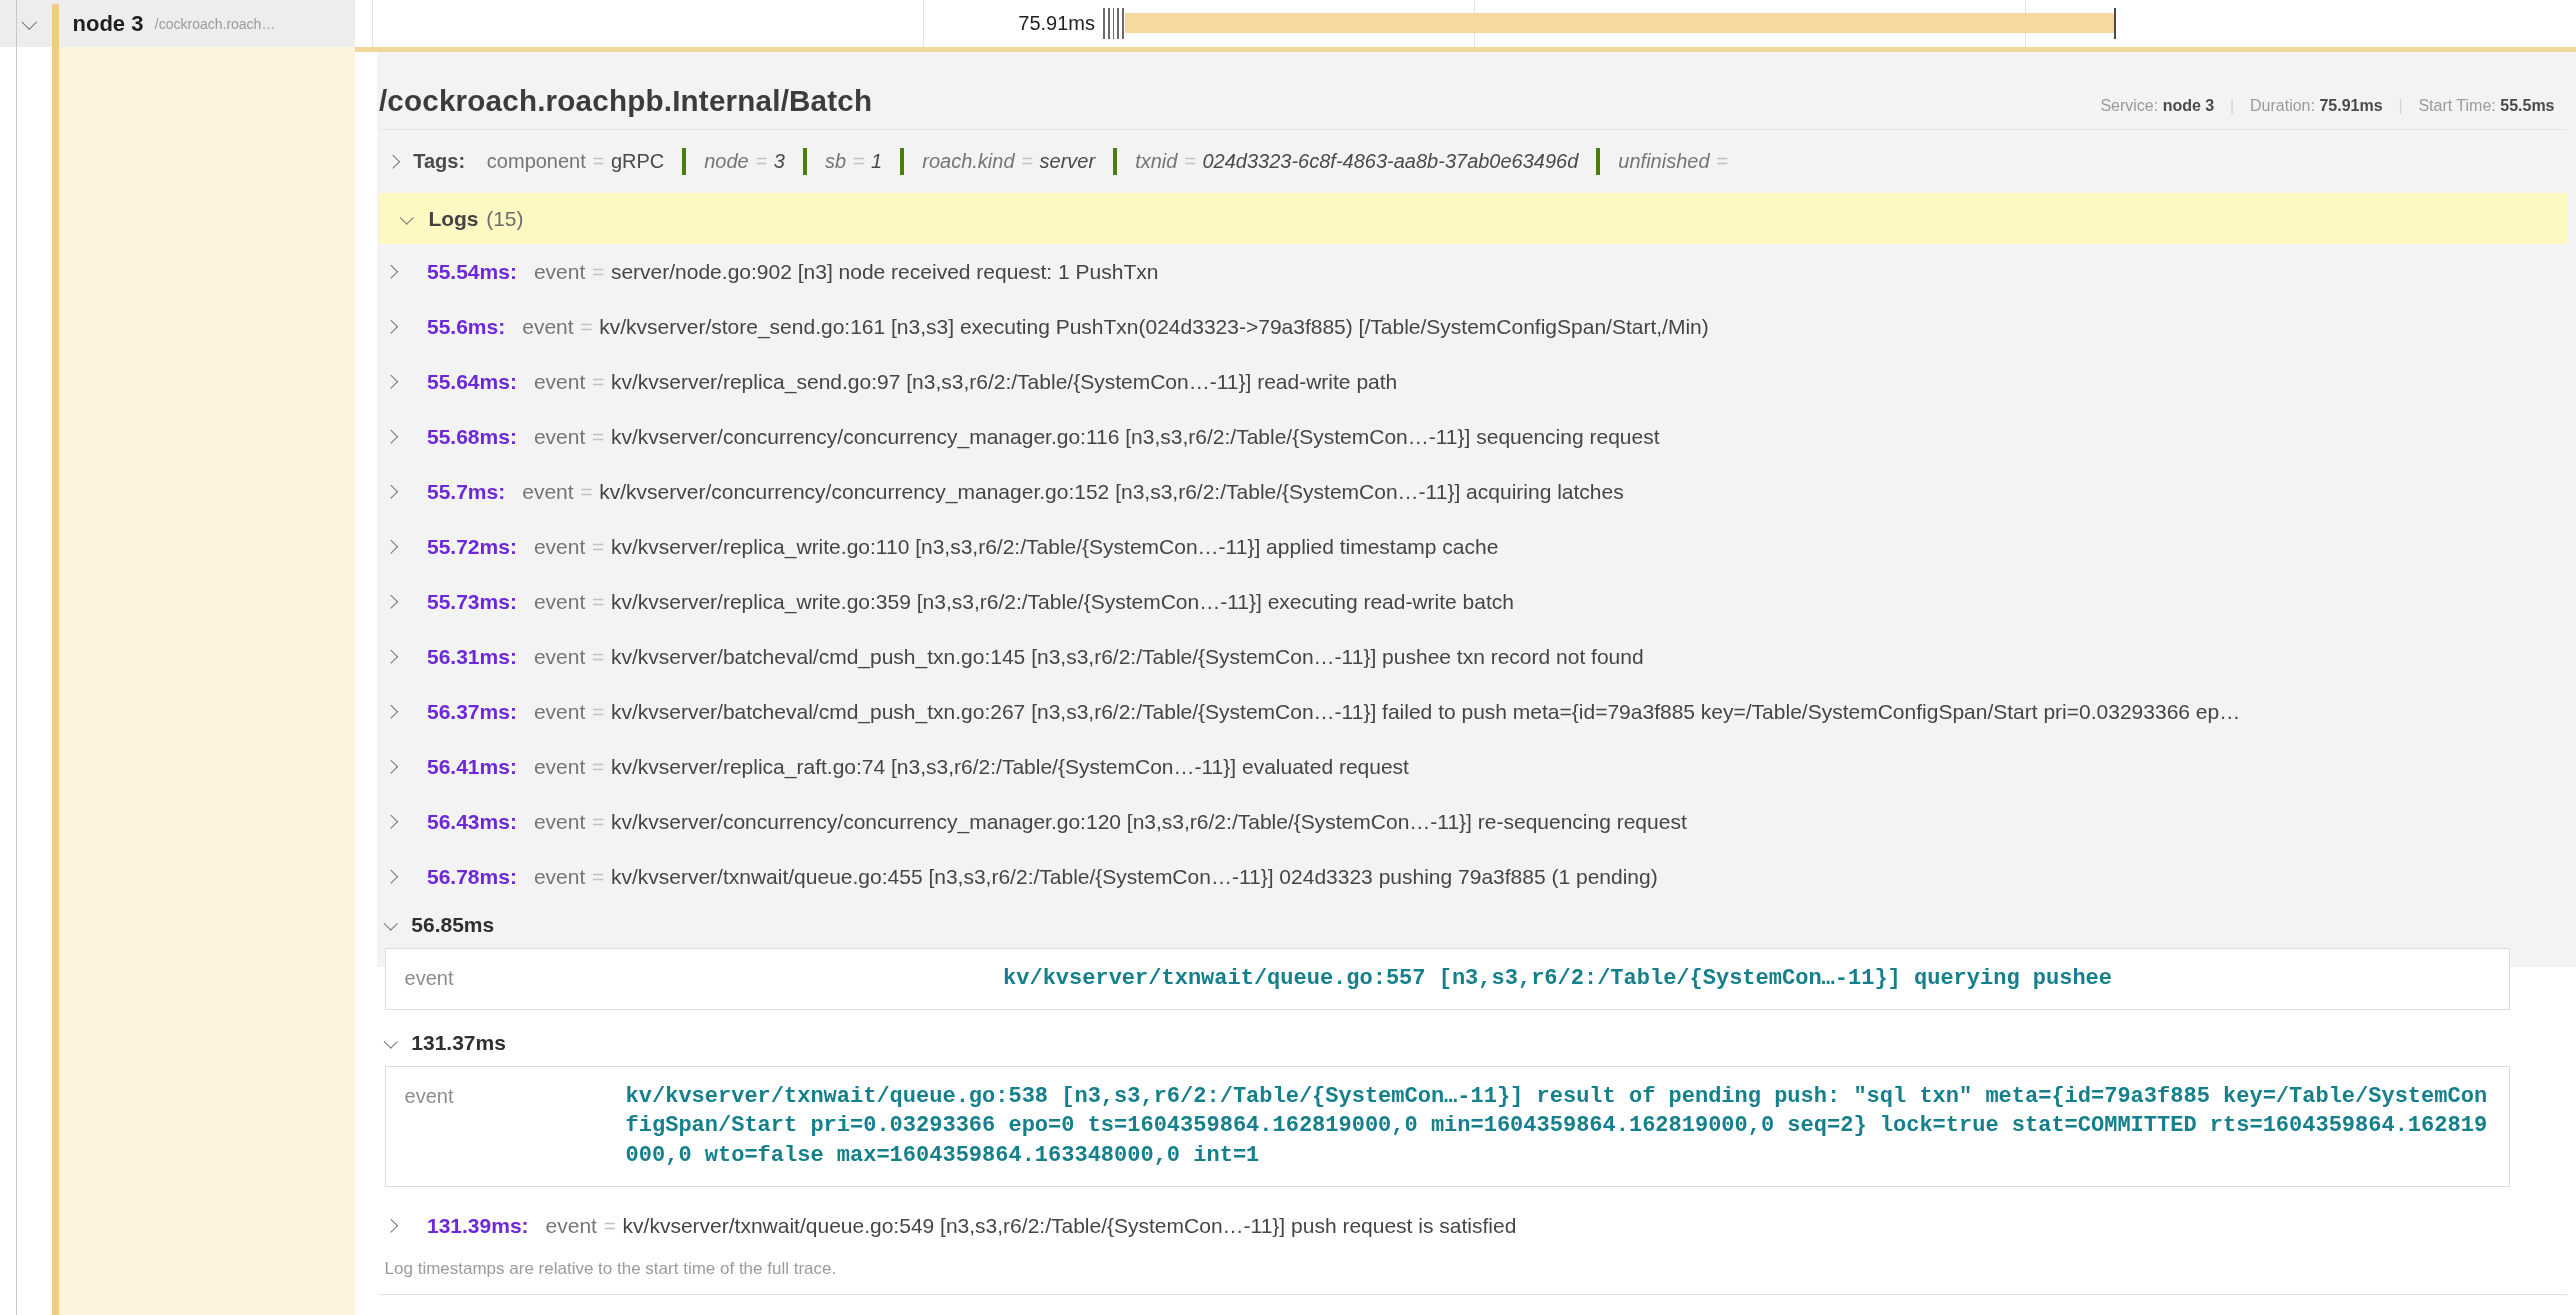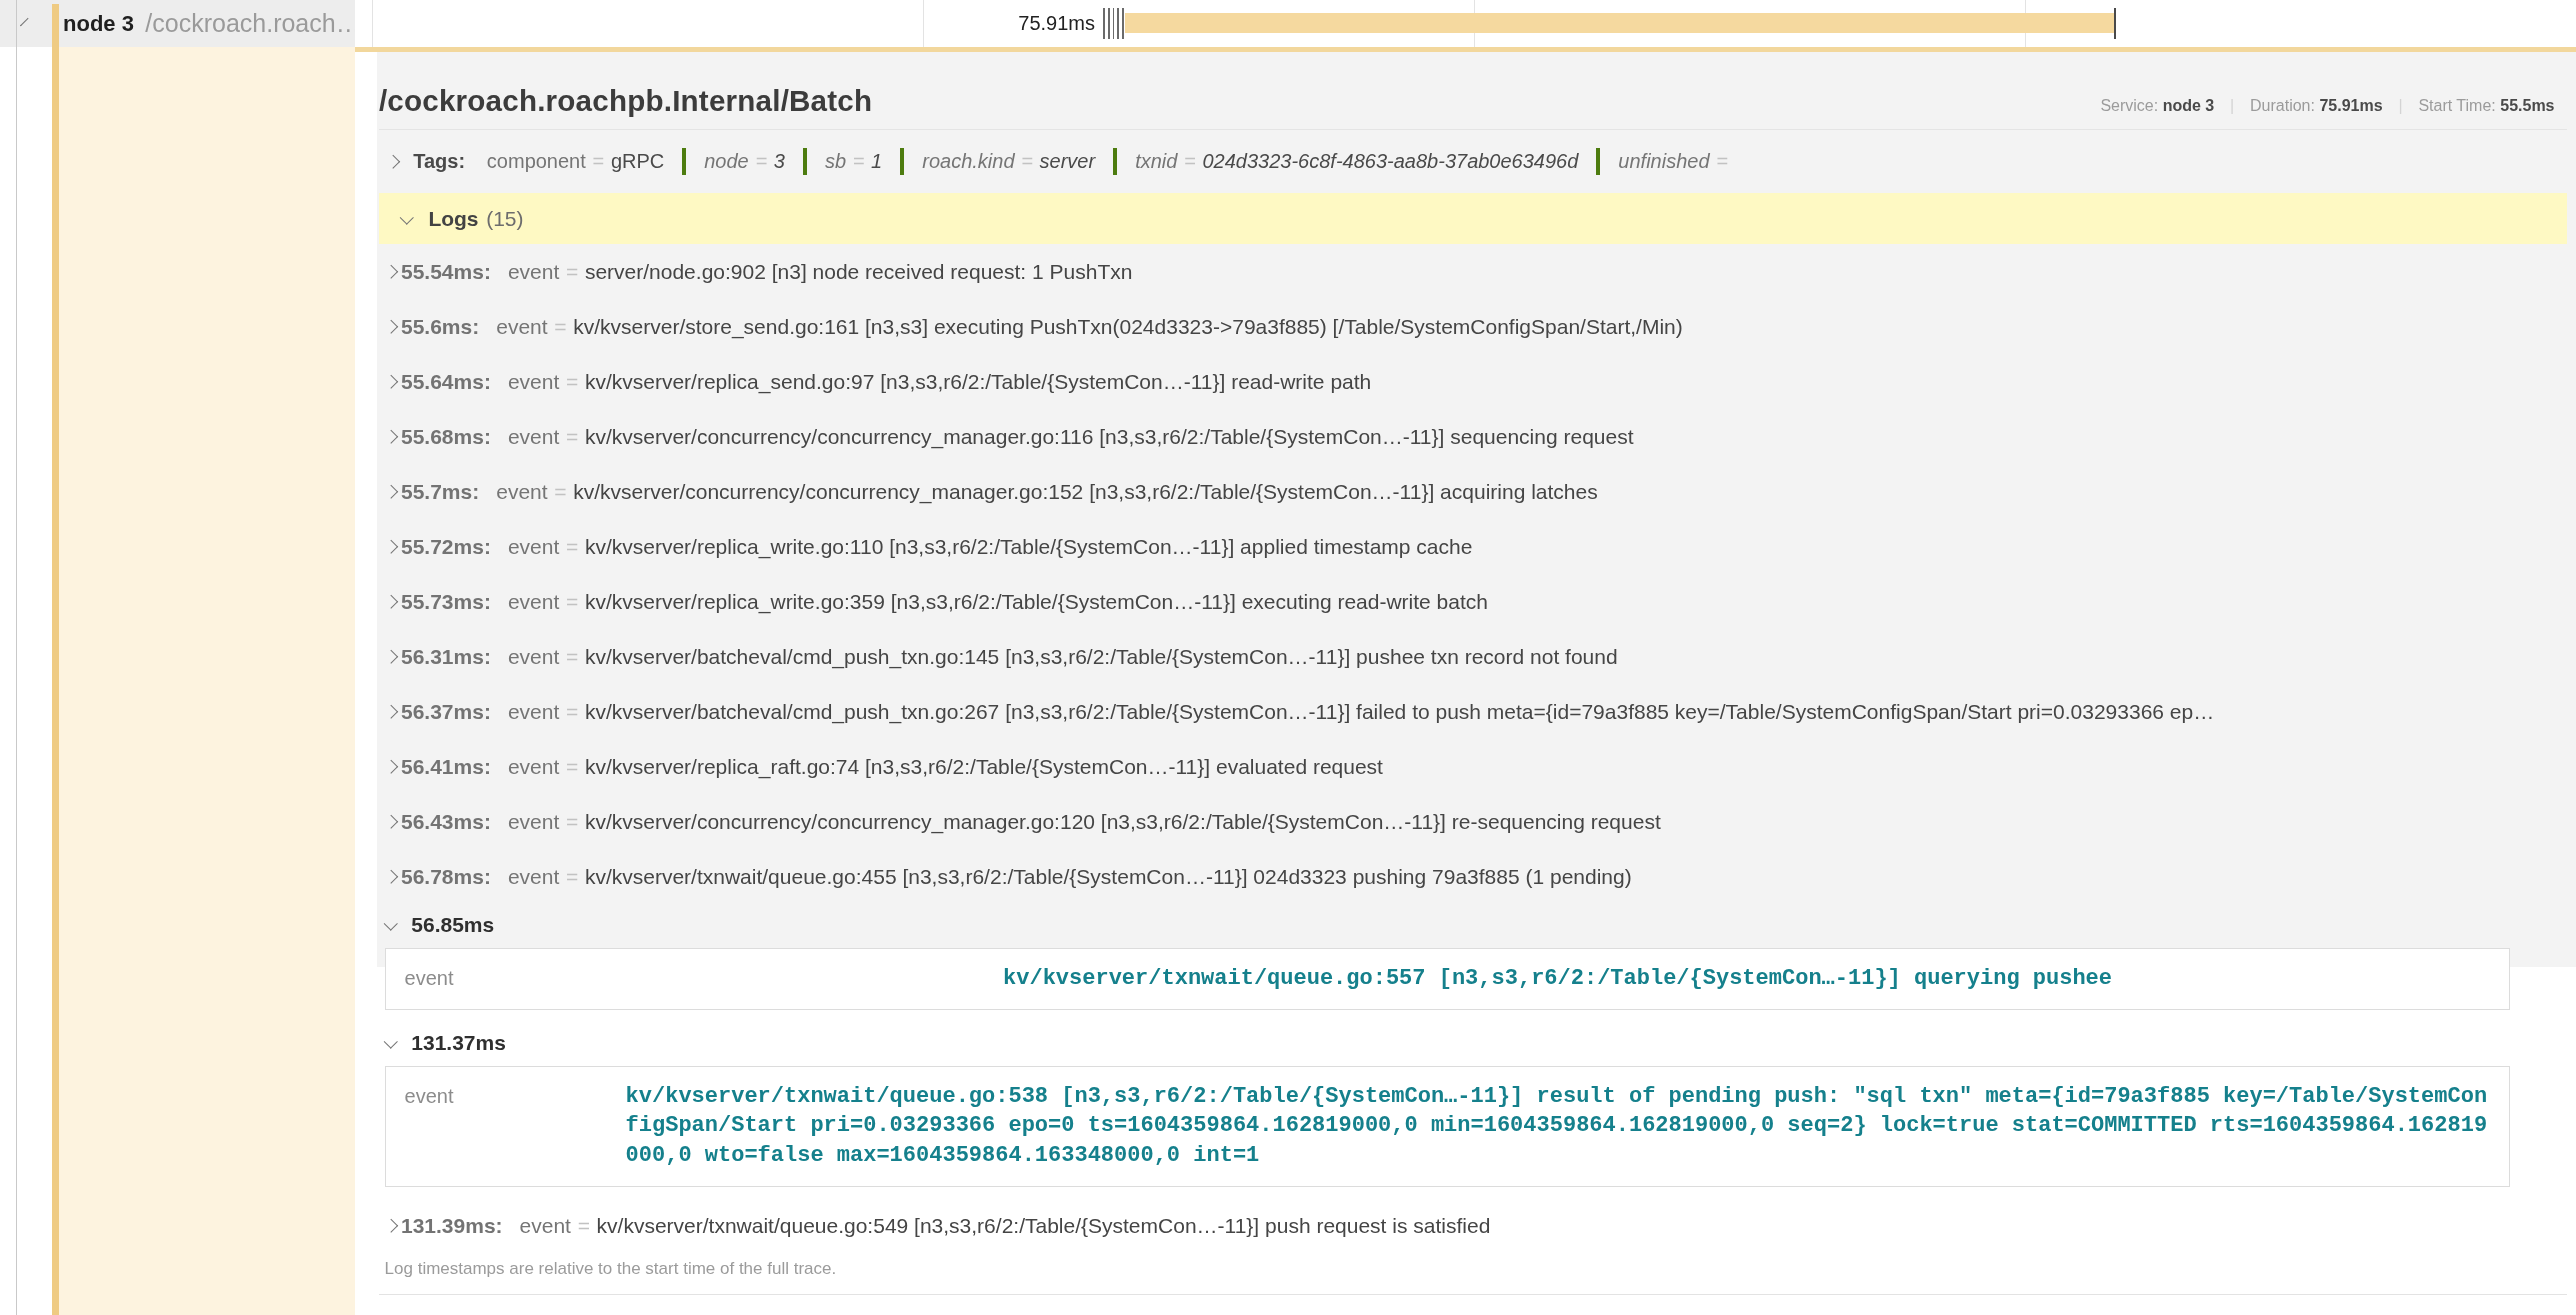--- a/index.html
+++ b/index.html
@@ -7,21 +7,21 @@
     position:relative; width:2576px; height:1316px; overflow:hidden;
     font-family:"Liberation Sans", sans-serif; background:#ffffff;
   }
   
   .top-strip { position:absolute; left:0; top:0; width:2576px; height:47px; background:#ffffff; }
   .tab {
     position:absolute; left:0; top:0; width:355px; height:47px; background:#ededed;
     display:flex; align-items:center; cursor:pointer; overflow:hidden;
   }
   .tab-svc { font-size:22px; font-weight:700; color:#1f1f1f; margin-left:38px; white-space:nowrap; }
-  .tab-op  { font-size:25px; color:#9a9a9a; margin-left:11.4px; white-space:nowrap; }
+  .tab-op  { font-size:14px; color:#9a9a9a; margin-left:11.4px; white-space:nowrap; }
   .ruler { position:absolute; left:372px; top:0; width:2204px; height:47px; }
   .gridline { position:absolute; top:0; width:1px; height:47px; background:#e3e3e3; }
   .dur-label {
     position:absolute; left:0; top:0; width:723px; height:47px; line-height:47px;
     text-align:right; font-size:20px; color:#222222; white-space:nowrap;
   }
   .ticks { position:absolute; left:731px; top:7.6px; height:31px; display:flex; }
   .tick { width:1.9px; height:31px; background:#6b6b6b; margin-right:2.9px; }
   .span-bar { position:absolute; left:753px; top:13.3px; width:990px; height:20px; background:#f5d99f; }
   .end-line { position:absolute; left:1742px; top:7.6px; width:1.9px; height:31px; background:#4a4a4a; }
@@ -50,21 +50,21 @@
   .tag-key { color:#757575;text-align:right; }
   .tag-eq  { color:#c2c2c2; padding:0 6.7px; }
   .tag-val { color:#4a4a4a; }
   
   .logs-header { margin-top:11.4px; height:51px; background:#fef9c3; display:flex; align-items:center; font-size:21px; }
   .logs-header .chev { margin-left:23px; }
   .logs-title { font-weight:700; color:#434343; margin-left:17px; }
   .logs-count { color:#6d6d6d; margin-left:7.6px; }
   .log-row { height:55px; display:flex; align-items:center; font-size:21px; padding-left:7.6px; cursor:pointer; }
   .log-row .chev { flex:none; }
-  .row-time { font-weight:700; color:#737373; margin-left:5px; margin-right:17px; white-space:nowrap; }
+  .row-time { font-weight:700; color:#6d28d9; margin-left:31px; margin-right:17px; white-space:nowrap; }
   .row-field { color:#757575; }
   .row-eq { color:#c2c2c2; padding:0 6.7px; }
   .row-msg { color:#454545; white-space:nowrap; overflow:hidden; flex:1; }
   
   .exp-header { height:42px; display:flex; align-items:center; font-size:21px; padding-left:7.6px; cursor:pointer; }
   .exp-time { font-weight:700; color:#2f2f2f; margin-left:15.3px; }
   .event-box {
     background:#ffffff; border:1px solid #dcdcdc; margin:1.9px 57px 11.4px 5.7px;
     padding:15.3px 19px; display:flex; align-items:flex-start; box-sizing:border-box;
   }

